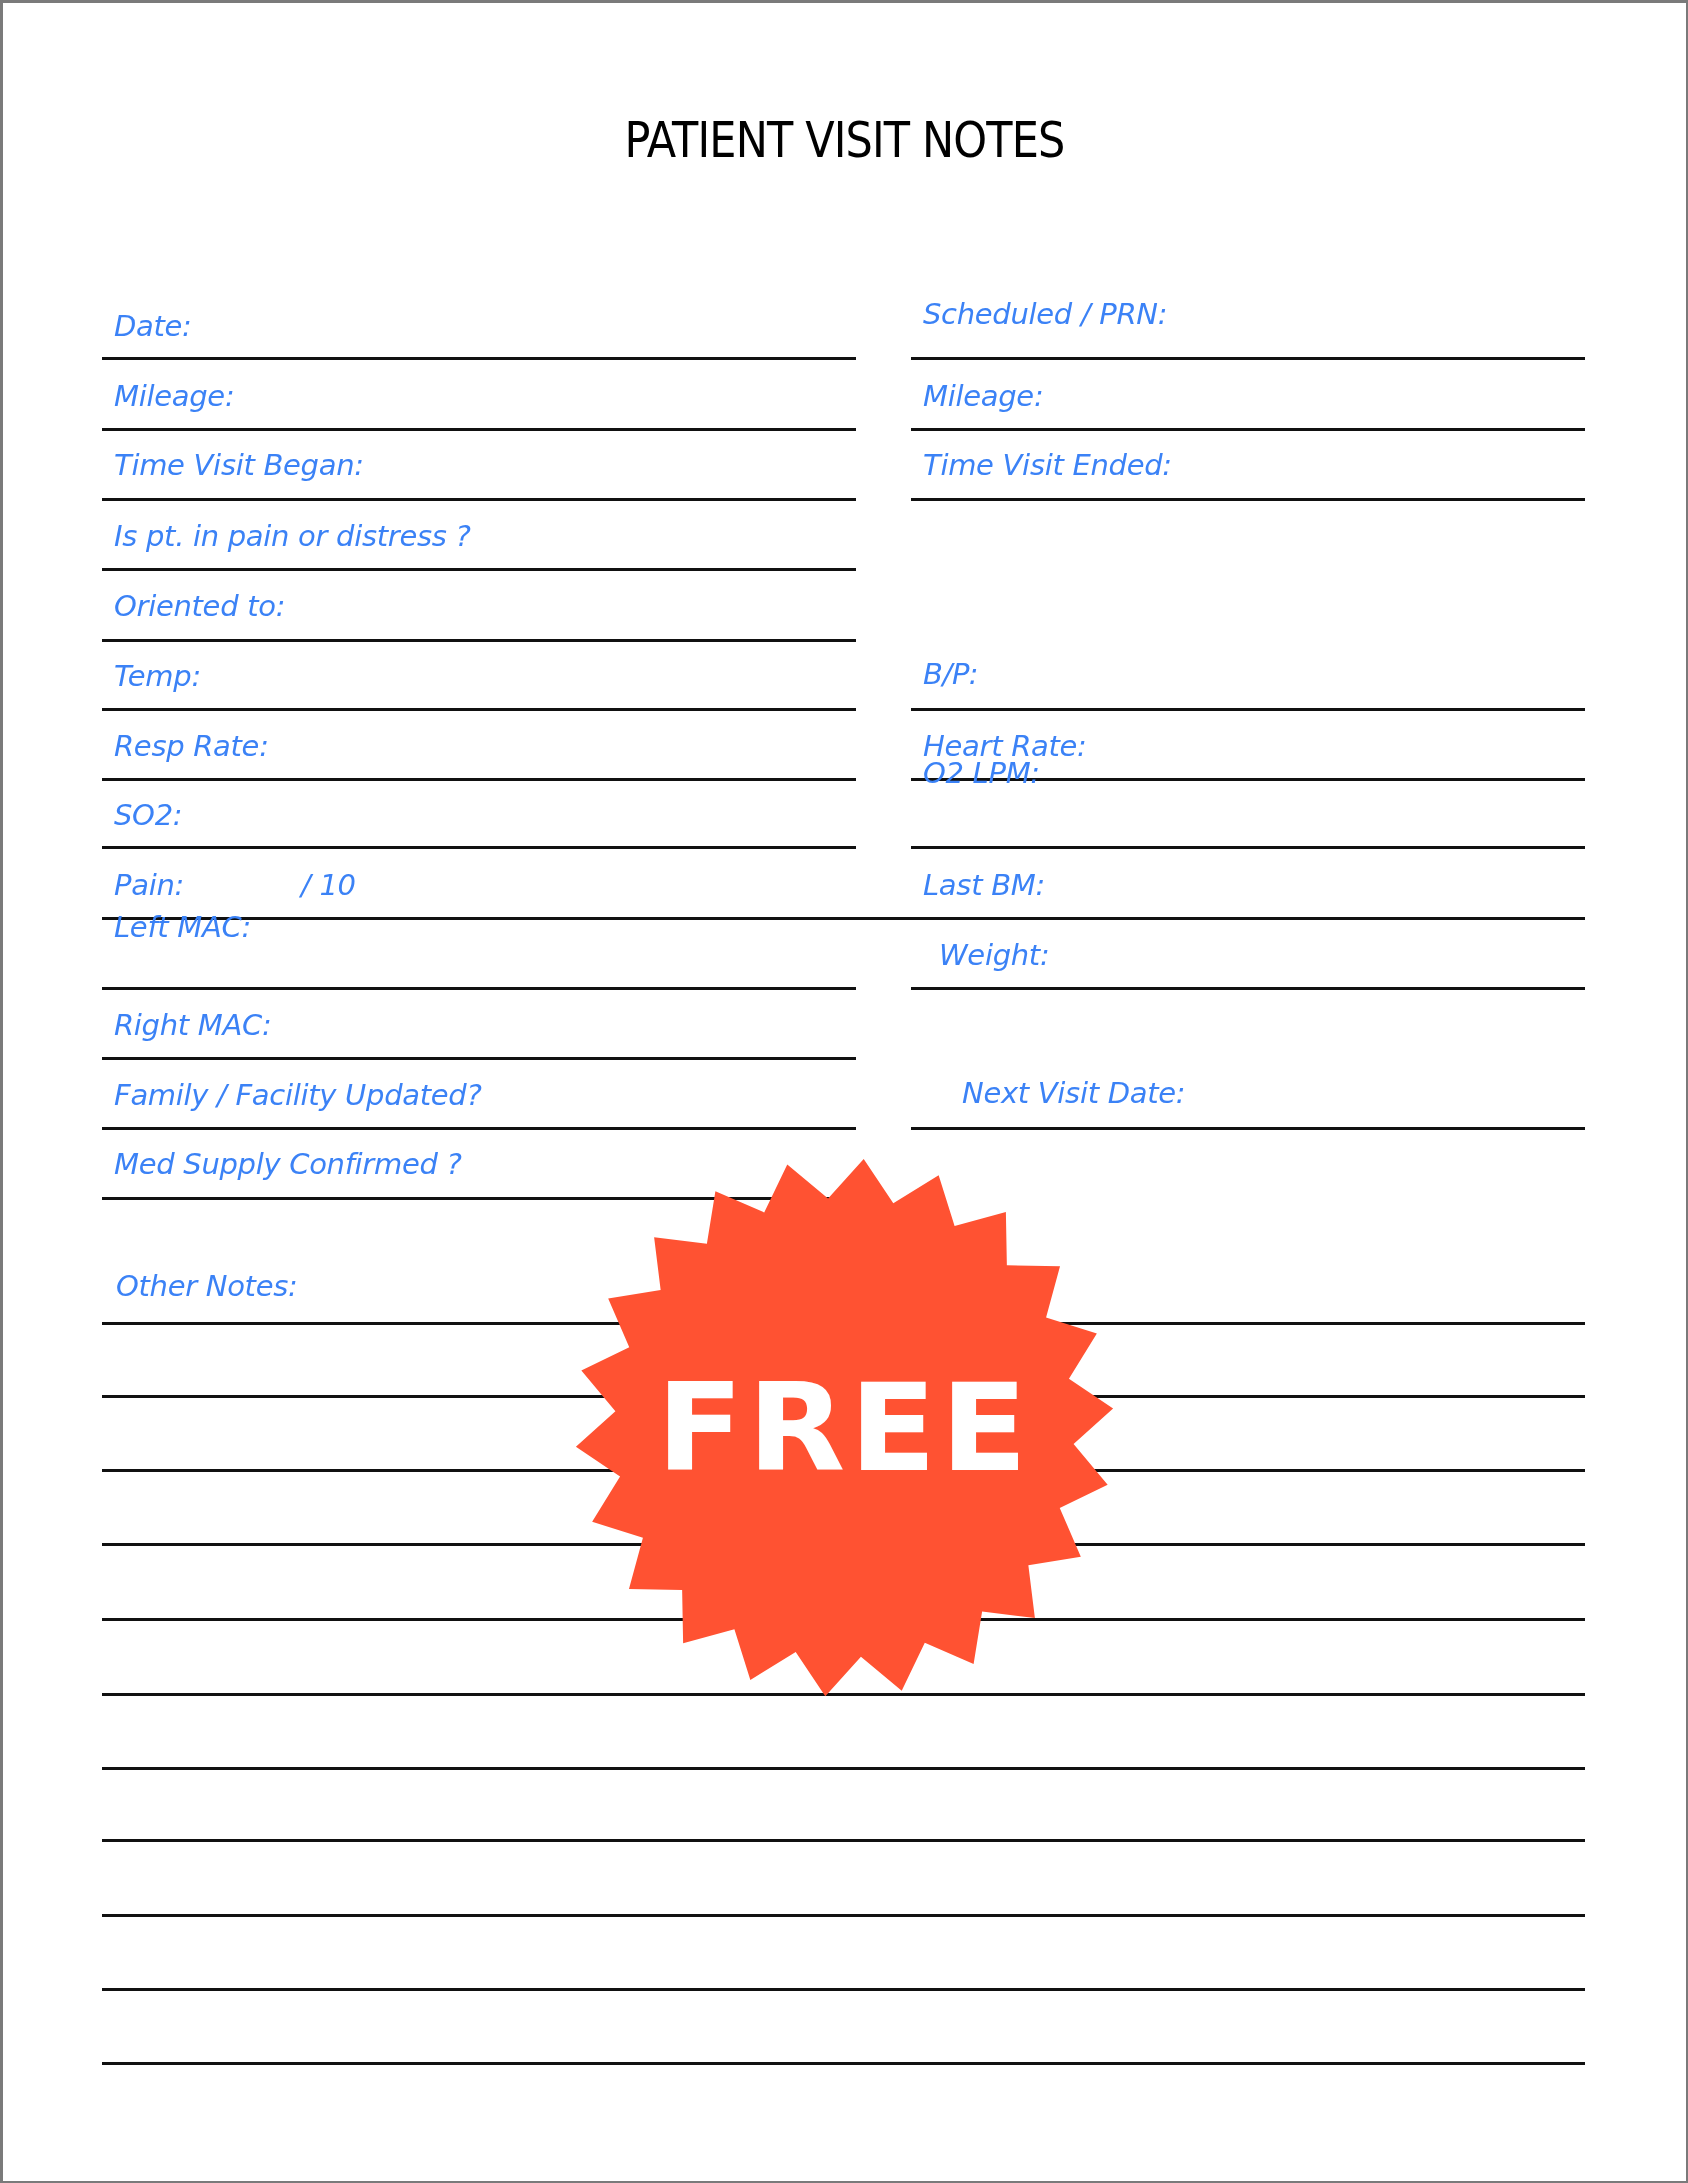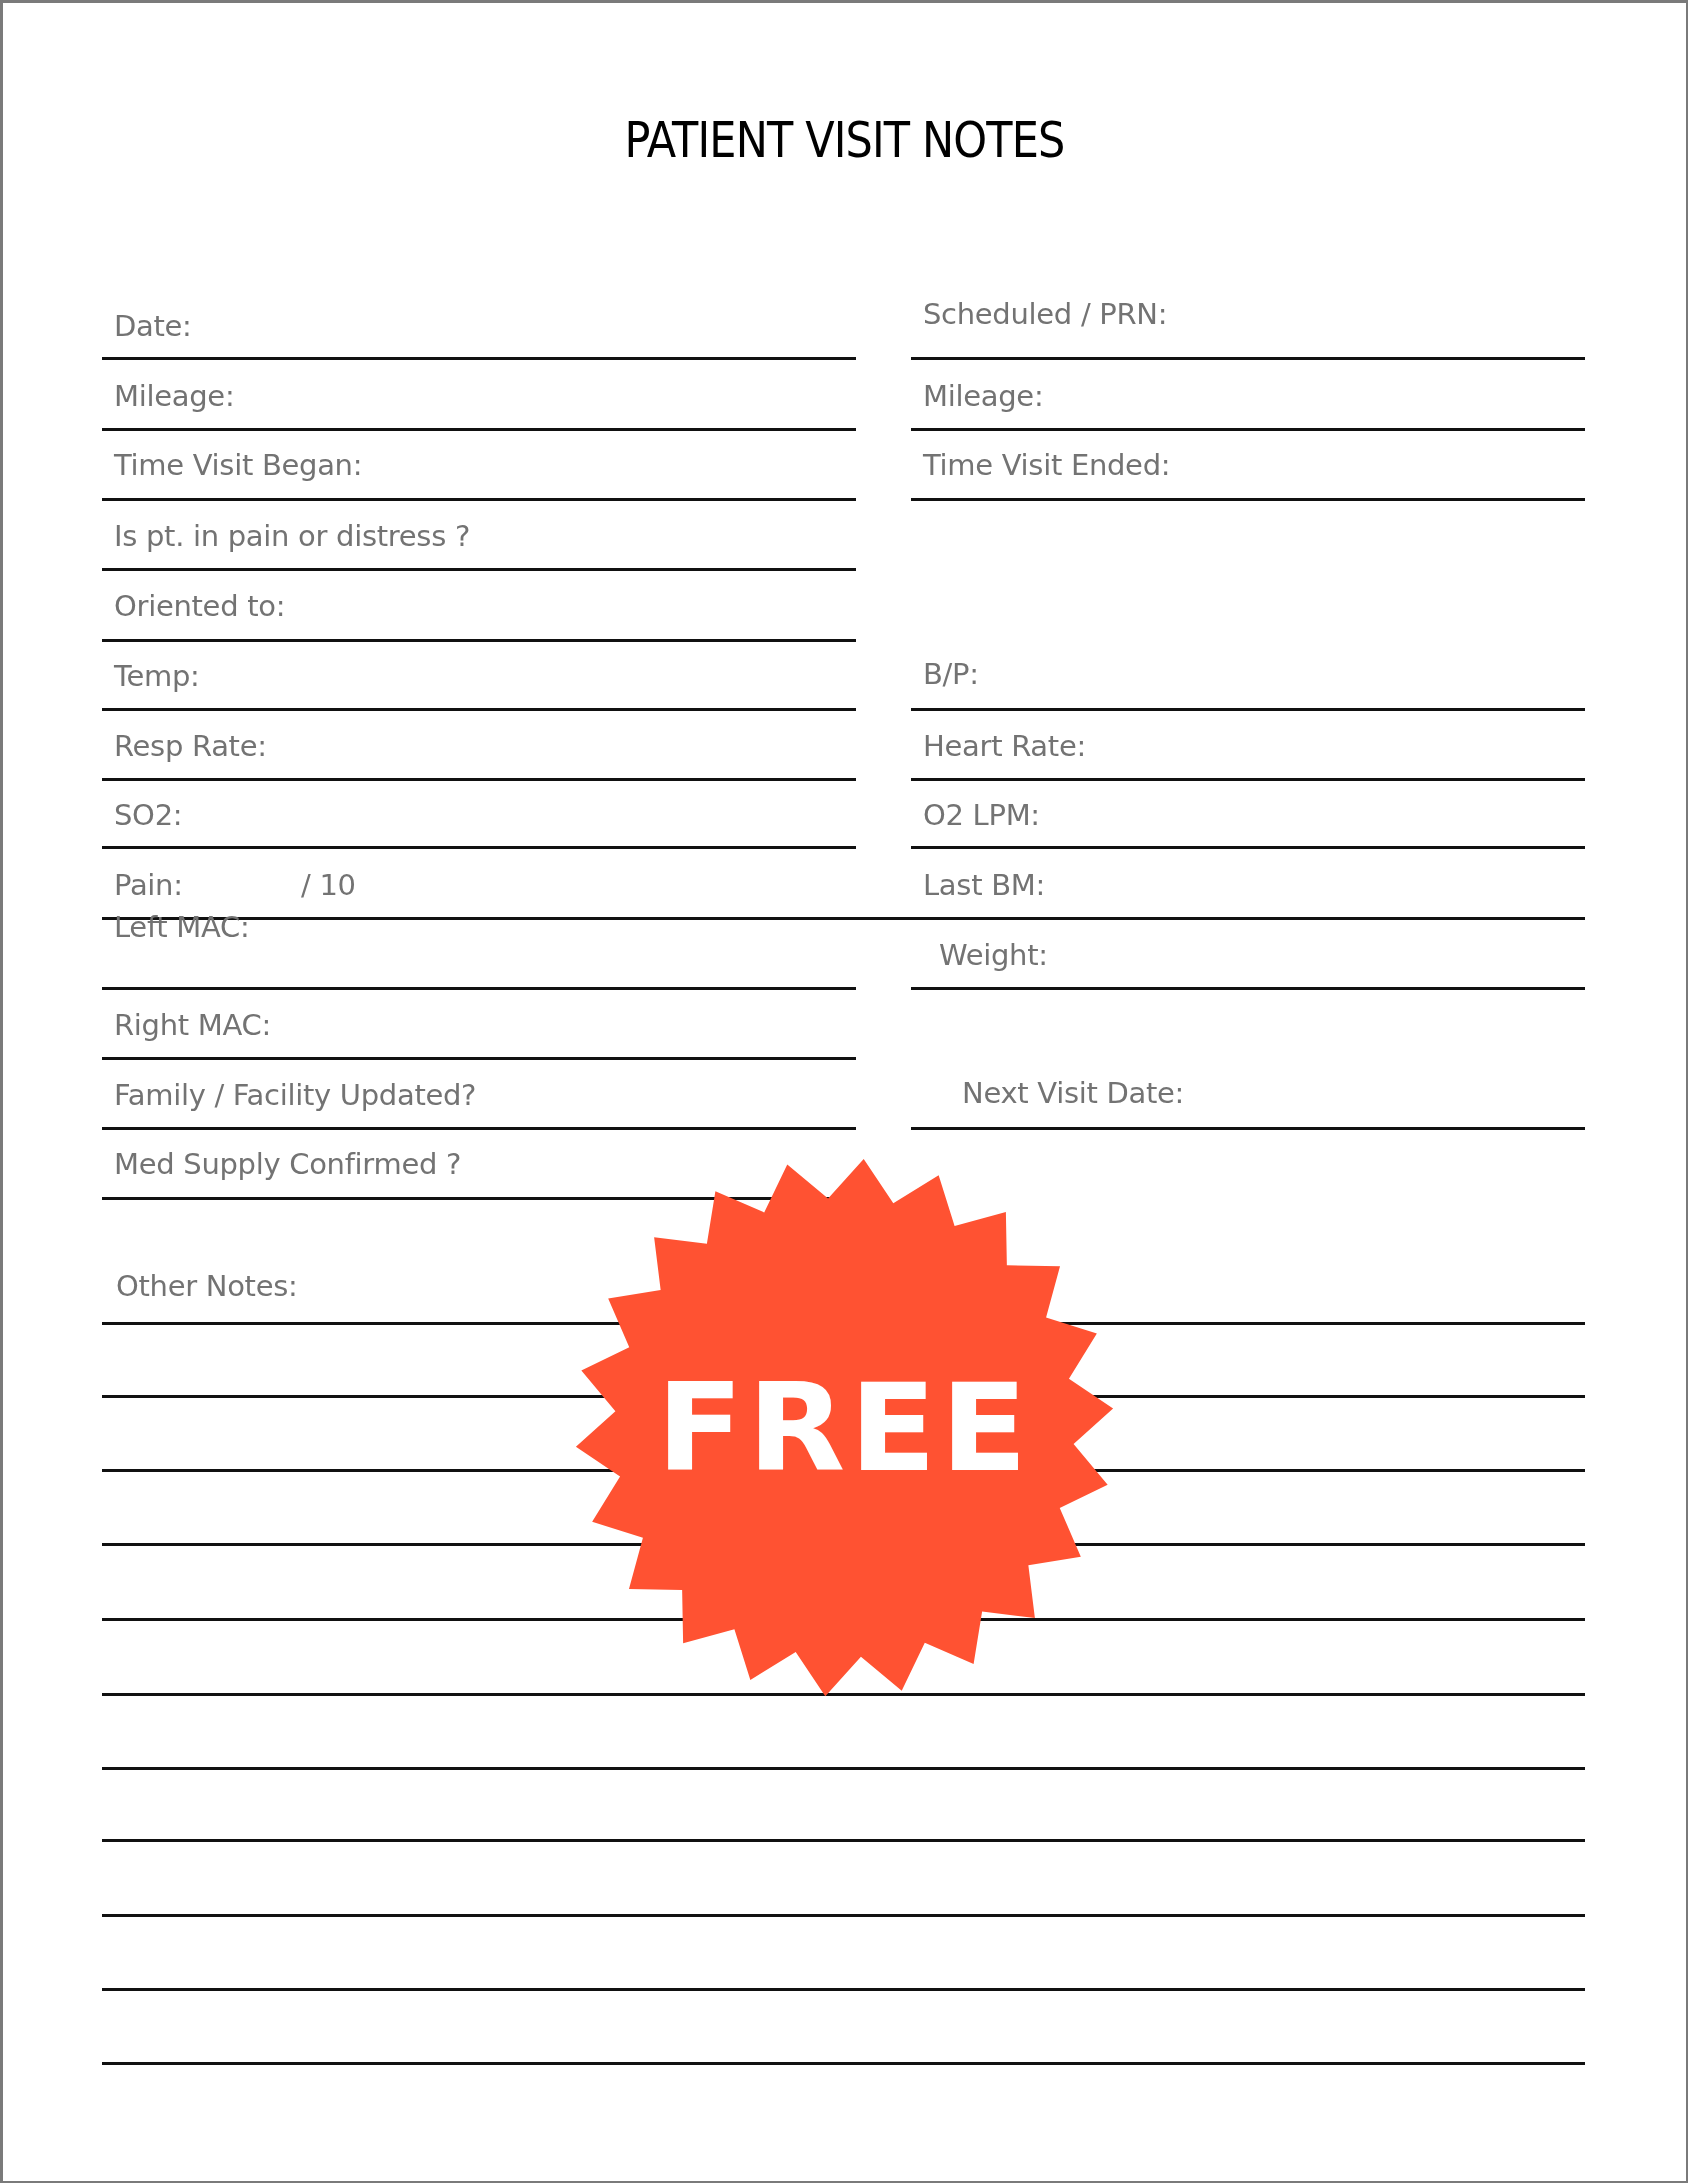--- a/index.html
+++ b/index.html
@@ -1,20 +1,20 @@
 <!DOCTYPE html>
 <html><head>
 <meta charset="utf-8">
 <style>
   html, body { margin:0; padding:0; }
   body { width:1689px; height:2184px; position:relative; background:#ffffff; overflow:hidden; font-family:"DejaVu Sans", sans-serif; }
   .page { position:absolute; left:0; top:0; width:1683px; height:2178px; border:3px solid #7a7a7a; background:#fff; }
   .title { position:absolute; left:0; width:1689px; top:111px; text-align:center; font-size:50px; letter-spacing:-1px; color:#000; transform:scaleX(0.86); transform-origin:center; }
   .rule { position:absolute; height:3px; background:#111; }
-  .label { position:absolute; font-size:29px; color:#737373; white-space:pre; letter-spacing:-0.3px; }
+  .label { position:absolute; font-size:29px; color:#3b82f6; white-space:pre; letter-spacing:-0.3px;font-style:italic; }
   .starburst { position:absolute; left:0; top:0; }
   .free { position:absolute; left:844px; top:1428px; transform:translate(-50%,-50%) scaleX(1.05); font-family:"DejaVu Sans", sans-serif; font-weight:bold; font-size:121px; color:#ffffff; letter-spacing:4px; }
 </style>
 </head>
 <body>
 
 <div class="page"></div>
 
 <div class="title">PATIENT VISIT NOTES</div>
 
@@ -66,21 +66,21 @@
 
 <div class="label" style="left:923px; top:448px;">Time Visit Ended:</div>
 <div class="rule" style="left:911px; width:674px; top:498px;"></div>
 
 <div class="label" style="left:923px; top:657px;">B/P:</div>
 <div class="rule" style="left:911px; width:674px; top:708px;"></div>
 
 <div class="label" style="left:923px; top:729px;">Heart Rate:</div>
 <div class="rule" style="left:911px; width:674px; top:778px;"></div>
 
-<div class="label" style="left:923px; top:798px;">O2 LPM:</div>
+<div class="label" style="left:923px; top:756px;">O2 LPM:</div>
 <div class="rule" style="left:911px; width:674px; top:846px;"></div>
 
 <div class="label" style="left:923px; top:868px;">Last BM:</div>
 
 <div class="label" style="left:923px; top:938px;margin-left:16px;">Weight:</div>
 <div class="rule" style="left:911px; width:674px; top:987px;"></div>
 
 <div class="label" style="left:923px; top:1076px;margin-left:39px;">Next Visit Date:</div>
 <div class="rule" style="left:911px; width:674px; top:1127px;"></div>
 

